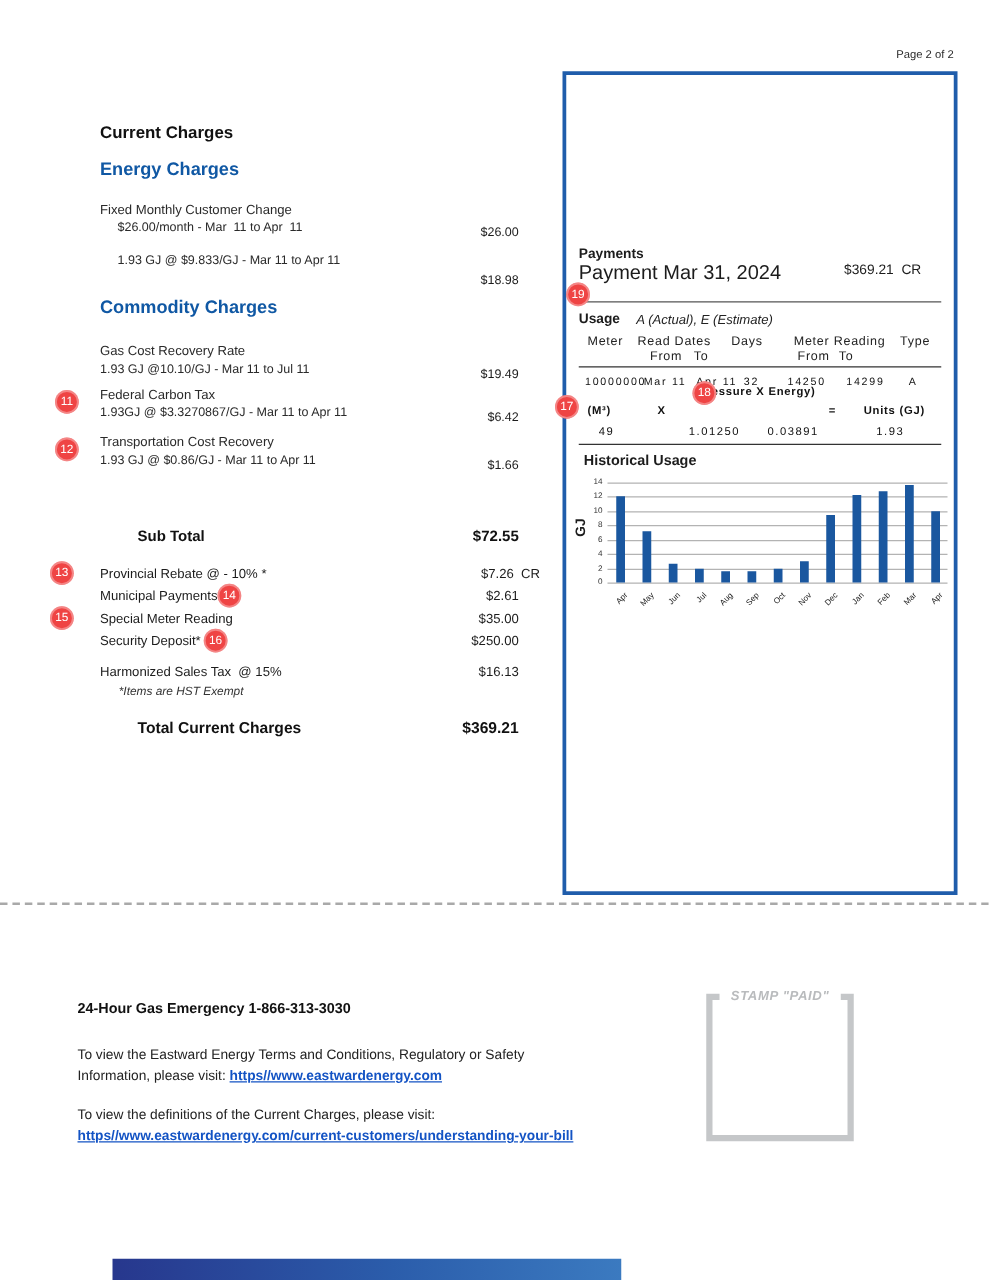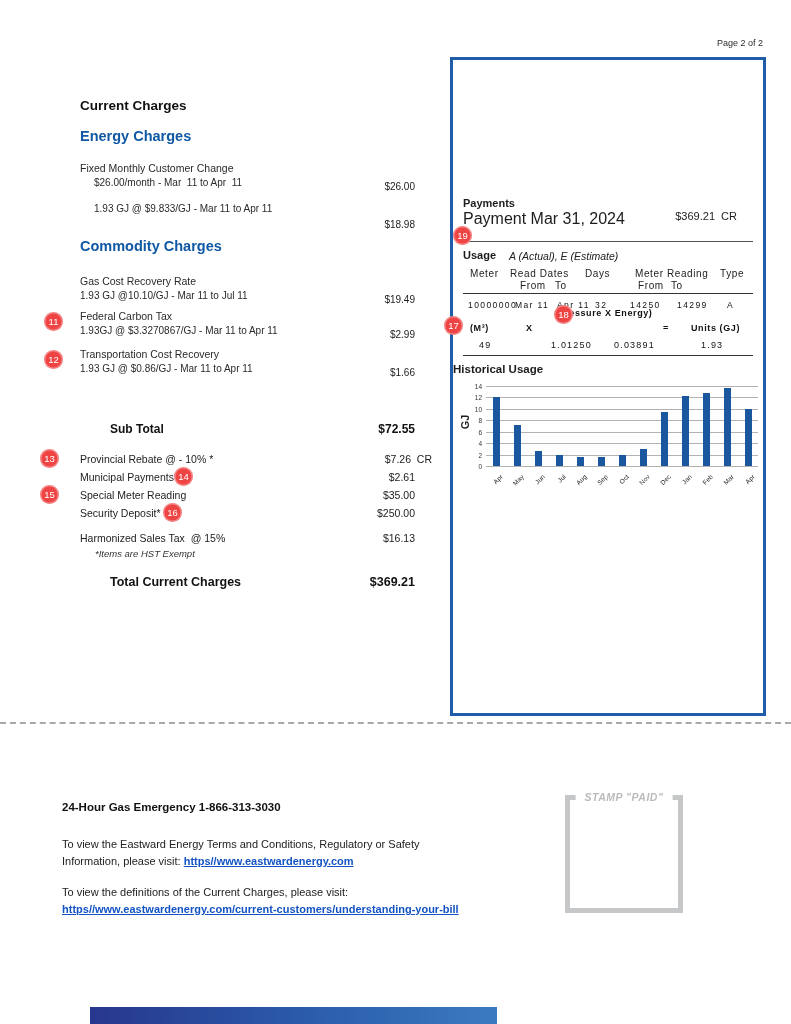--- a/index.html
+++ b/index.html
@@ -39,21 +39,21 @@
   .pay-amt  { right:26px; top:150px; font-size:11px; white-space:pre; }
   .hr1 { left:10px; top:181px; width:290px; border-top:1px solid #555; }
   .usage-head { left:10px; top:189px; font-size:11px; font-weight:bold; }
   .usage-legend { left:56px; top:190px; font-size:10.5px; font-style:italic; color:#222; }
   .th { position:absolute; font-size:10px; color:#222; letter-spacing:.6px; }
   .hr2 { left:10px; top:233px; width:290px; border-top:1.5px solid #333; }
   .td { position:absolute; font-size:8.5px; letter-spacing:1.4px; color:#111; }
   .fm { position:absolute; font-size:9px; font-weight:bold; letter-spacing:.6px; color:#111; }
   .fv { position:absolute; font-size:9px; letter-spacing:1.2px; color:#111; }
   .hr3 { left:10px; top:295px; width:290px; border-top:1.5px solid #333; }
-  .hist-head { left:0; top:303px; font-size:11.5px; font-weight:bold; }
+  .hist-head { left:14px; top:303px; font-size:11.5px; font-weight:bold; }
 
   
   .plot { position:absolute; left:33px; top:326px; width:272px; height:80px; }
   .gridline { position:absolute; left:0; width:100%; height:0; border-top:1px solid #b3b3b3; }
   .ylab { position:absolute; font-size:6.5px; color:#333; transform:translate(-100%,-50%); padding-right:4px; }
   .bar { position:absolute; bottom:0; width:7px; }
   .xlab { position:absolute; font-size:6.5px; color:#222; white-space:nowrap;
           transform:translateX(-100%) rotate(-45deg); transform-origin:100% 0; }
   .gj { left:6px; top:352px; width:20px; height:20px; font-size:11px; font-weight:bold;
         transform:rotate(-90deg); }
@@ -95,21 +95,21 @@
     <div class="sec-heading" style="top:146px">Commodity Charges</div>
 
     <div class="item" style="top:183px">
       <div class="item-name">Gas Cost Recovery Rate</div>
       <div class="item-detail">1.93 GJ @10.10/GJ - Mar 11 to Jul 11</div>
       <div class="item-amt pad">$19.49</div>
     </div>
     <div class="item" style="top:218px">
       <div class="item-name">Federal Carbon Tax</div>
       <div class="item-detail">1.93GJ @ $3.3270867/GJ - Mar 11 to Apr 11</div>
-      <div class="item-amt pad">$2.99</div>
+      <div class="item-amt pad">$6.42</div>
     </div>
     <div class="item" style="top:256px">
       <div class="item-name">Transportation Cost Recovery</div>
       <div class="item-detail">1.93 GJ @ $0.86/GJ - Mar 11 to Apr 11</div>
       <div class="item-amt pad">$1.66</div>
     </div>
 
     <div class="subtotal-label" style="top:330px">Sub Total</div>
     <div class="subtotal-amt" style="top:330px">$72.55</div>
 

